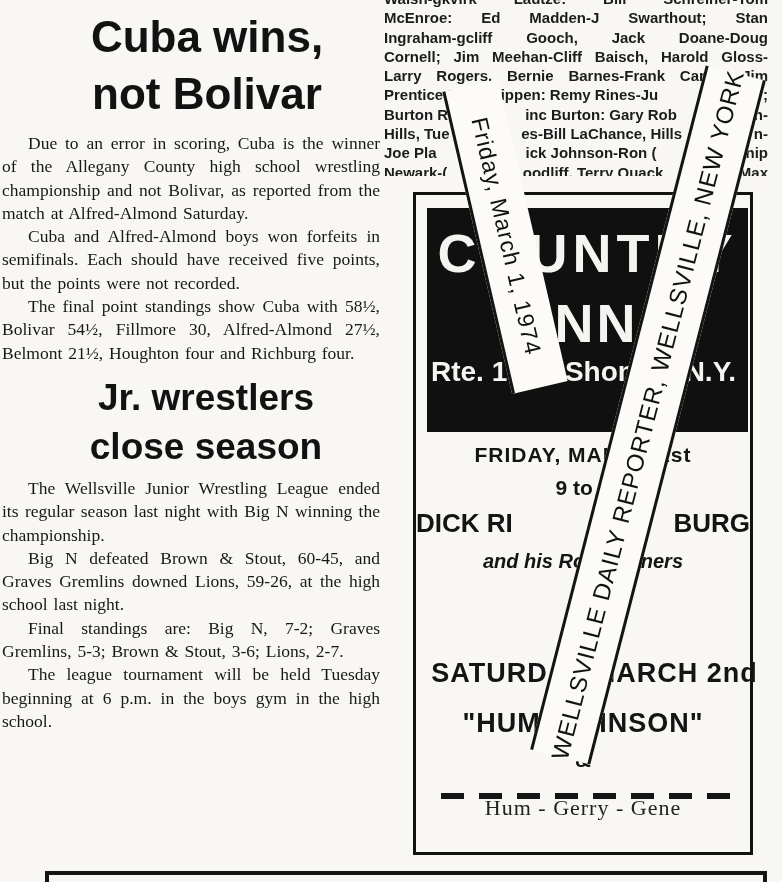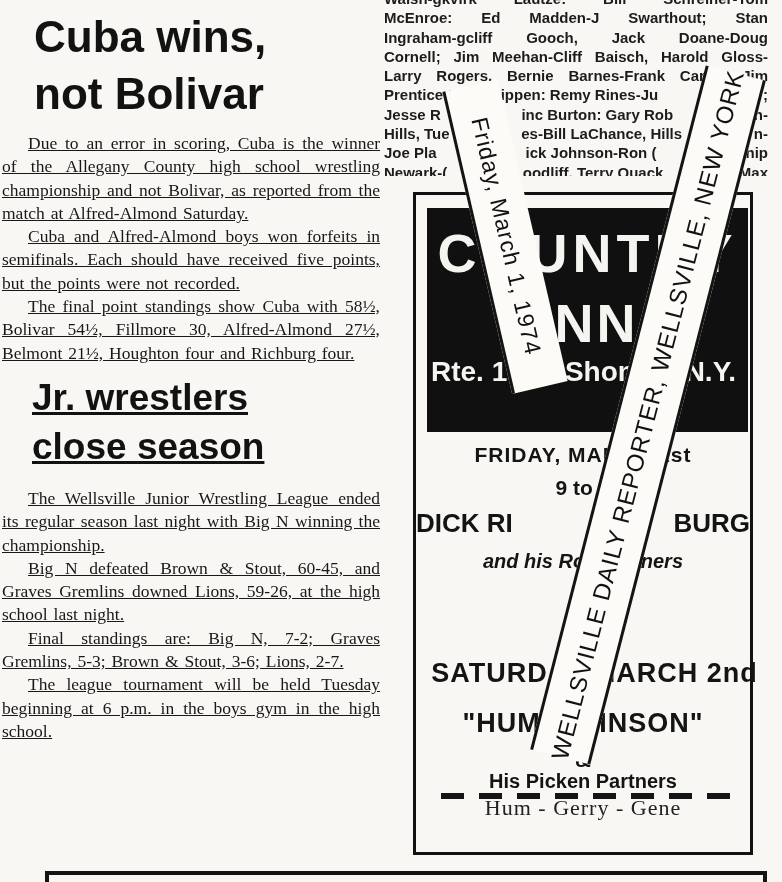--- a/index.html
+++ b/index.html
@@ -5,28 +5,28 @@
   html,body{margin:0;padding:0;background:#e8e6e1;}
   #scan{
     position:relative;width:782px;height:882px;overflow:hidden;
     background:#f8f7f4;color:#161616;
     font-family:"Liberation Serif",serif;
   }
   
   .col-left{position:absolute;left:2px;top:0;width:378px;}
   .headline{
     font-family:"Liberation Sans",sans-serif;font-weight:bold;
-    color:#121212;letter-spacing:0px;
+    color:#121212;letter-spacing:0px;text-align:center;
   }
   .h1{font-size:44px;line-height:57px;padding-left:32px;margin:8px 0 10px 0;}
-  .h2{font-size:37px;line-height:37px;padding-left:30px;margin:14px 0 22px 0;text-decoration:underline;}
+  .h2{font-size:37px;line-height:37px;padding-left:30px;margin:14px 0 12px 0;}
   .h2 .hl-line{display:block;margin-bottom:12px;}
   .col-left p{
     margin:0;font-size:17.5px;line-height:23.3px;text-align:justify;
-    text-indent:26px;word-spacing:1.5px;color:#181818;text-decoration:underline;
+    text-indent:26px;word-spacing:1.5px;color:#181818;
   }
   
   .names-wrap{position:absolute;left:384px;top:0;width:384px;height:176px;overflow:hidden;}
   .names{margin-top:-11px;font-family:"Liberation Sans",sans-serif;
     font-weight:bold;font-size:15px;line-height:19.3px;color:#1c1c1c;}
   .nline{text-align:justify;text-align-last:justify;height:19.3px;overflow:hidden;}
   .nline.split{display:flex;justify-content:space-between;text-align:left;text-align-last:auto;}
   
   .ad{
     position:absolute;left:413px;top:192px;width:334px;height:657px;
@@ -112,21 +112,21 @@
       <div class="nline">Walsh-gkvirk Lautze: Bill Schreiner-Tom</div>
       <div class="nline">McEnroe: Ed Madden-J Swarthout; Stan</div>
       <div class="nline">Ingraham-gcliff Gooch, Jack Doane-Doug</div>
       <div class="nline">Cornell; Jim Meehan-Cliff Baisch, Harold Gloss-</div>
       <div class="nline">Larry Rogers, Bernie Barnes-Frank Carlin; Jim</div>
       <div class="nline split">
         <span>Prentice-Ron Phippen: Remy Rines-Ju</span>
         <span>7;</span>
       </div>
       <div class="nline split">
-        <span>Jesse R</span>
+        <span>Burton R</span>
         <span>inc Burton: Gary Rob</span>
         <span>h-</span>
       </div>
       <div class="nline split">
         <span>Hills, Tue</span>
         <span>es-Bill LaChance, Hills</span>
         <span>n-</span>
       </div>
       <div class="nline split">
         <span>Joe Pla</span>
@@ -159,21 +159,20 @@
       <span class="gap"></span>
       <span>BURG</span>
     </div>
     <div class="ad-line l-sub1">and his Roadrunners</div>
 
     <div class="l-dash"></div>
 
     <div class="ad-line l-sat">SATURDAY MARCH 2nd</div>
     <div class="ad-line l-act2">"HUM JOHNSON"</div>
     <div class="ad-line l-amp">&amp;</div>
-    <div class="ad-line l-sub2">His Picken Partners</div>
     <div class="ad-line l-names">Hum - Gerry - Gene</div>
   </div>
 
   <div class="strip strip-date">
     <span>Friday, March 1, 1974</span>
   </div>
   <div class="strip strip-paper">
     <span>WELLSVILLE DAILY REPORTER, WELLSVILLE, NEW YORK</span>
   </div>
 

